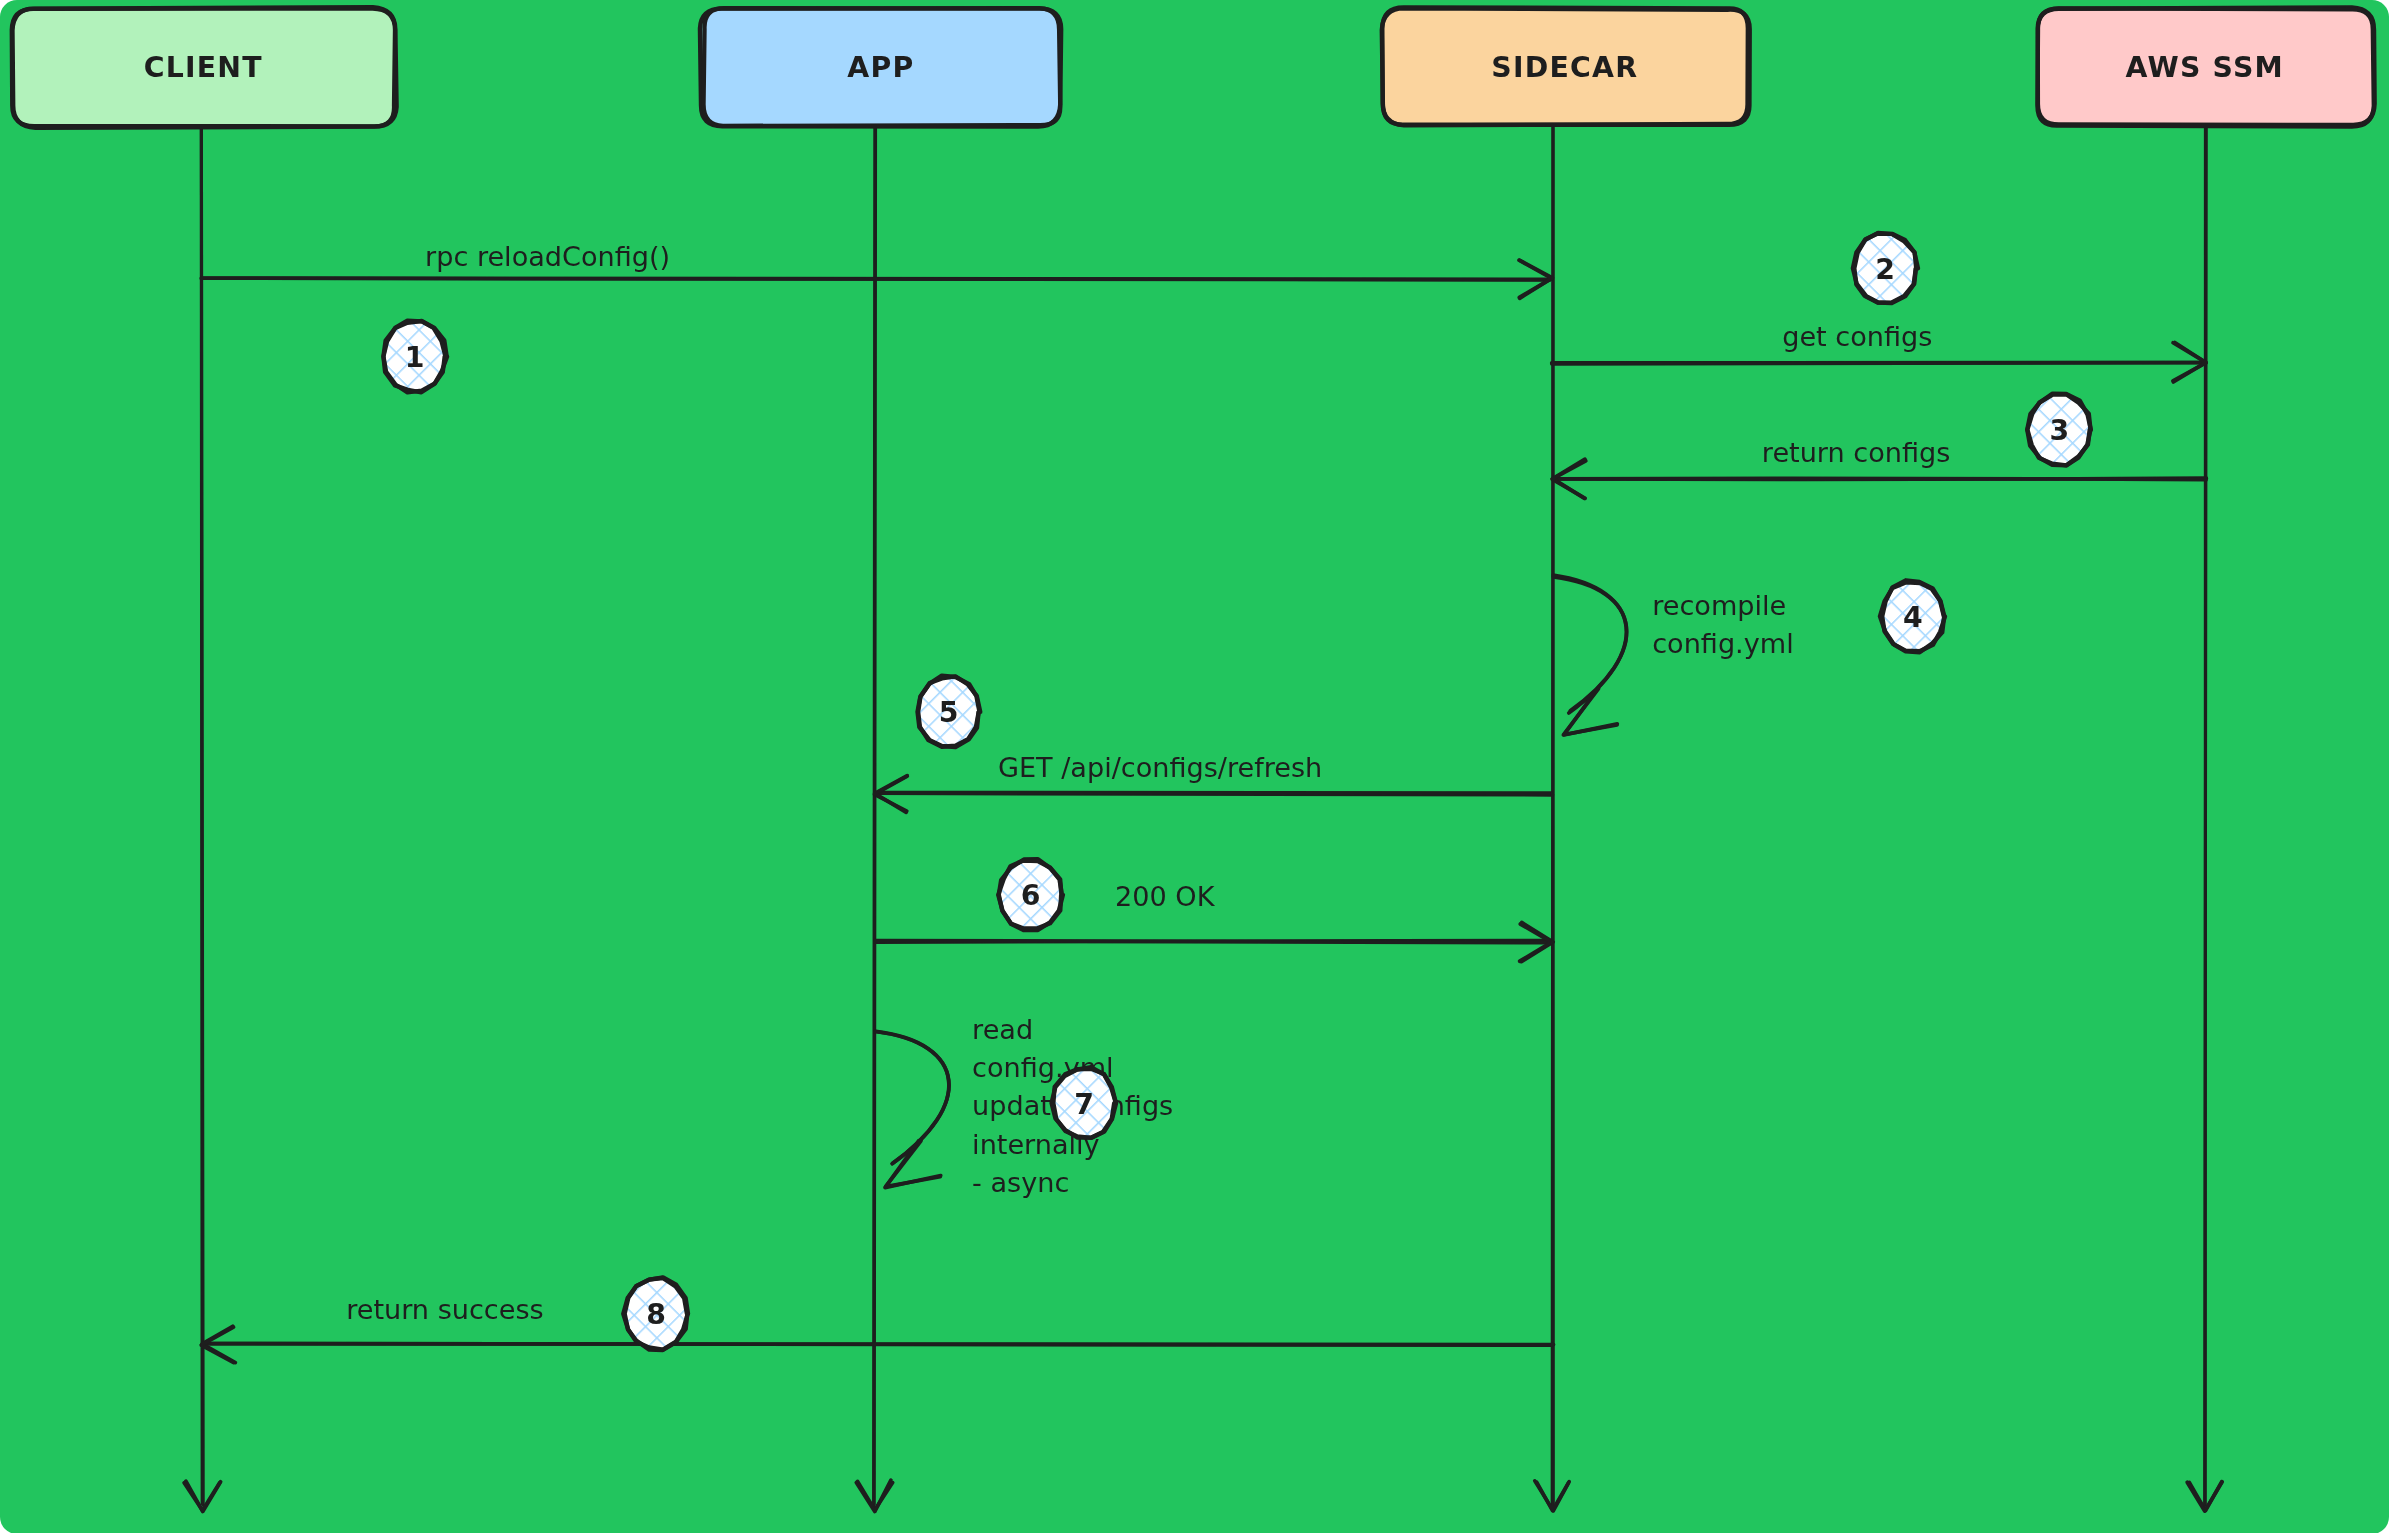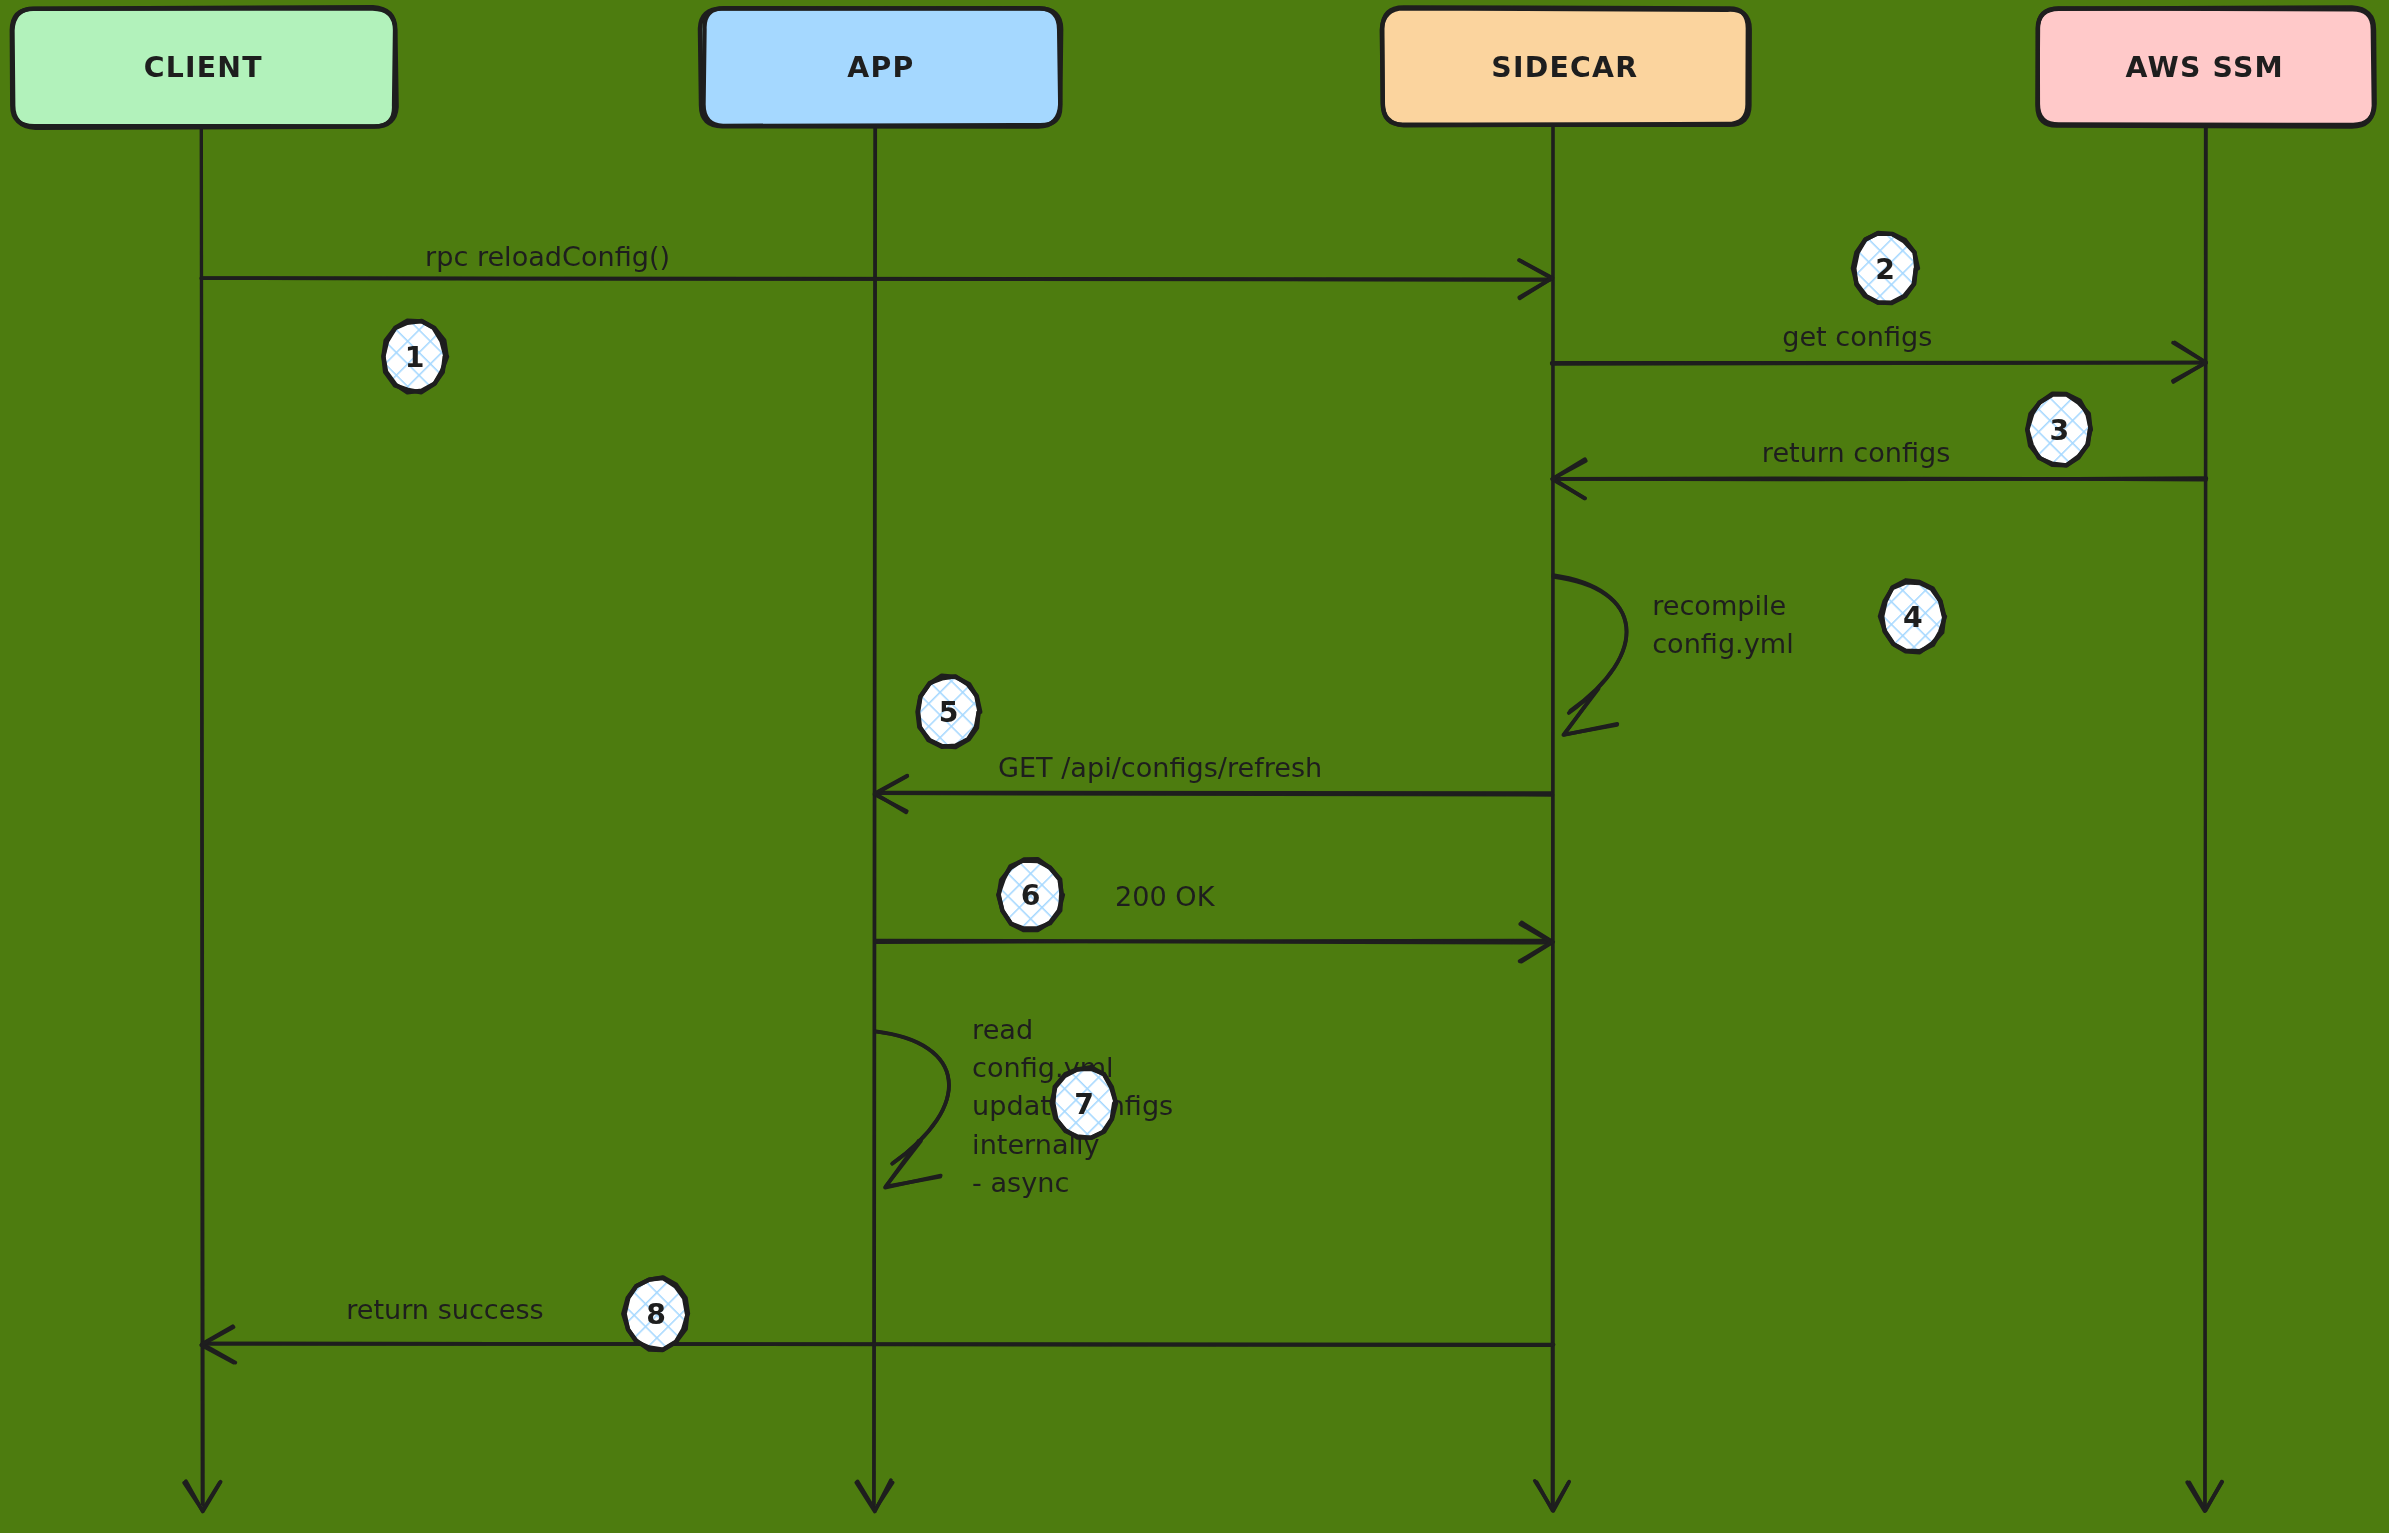--- a/index.html
+++ b/index.html
@@ -4,22 +4,23 @@
 <style>
   html, body {
     margin: 0;
     padding: 0;
     background: #ffffff;
   }
   #stage {
     position: relative;
     width: 2389px;
     height: 1534px;
-    background: #4d7c0f;
+    background: #22c55e;
     overflow: hidden;
+    border-radius: 17px;
   }
   svg.canvas {
     position: absolute;
     top: 0; left: 0;
     width: 2389px;
     height: 1534px;
     display: block;
   }
   .participant-label {
     font-family: "DejaVu Sans", sans-serif;

